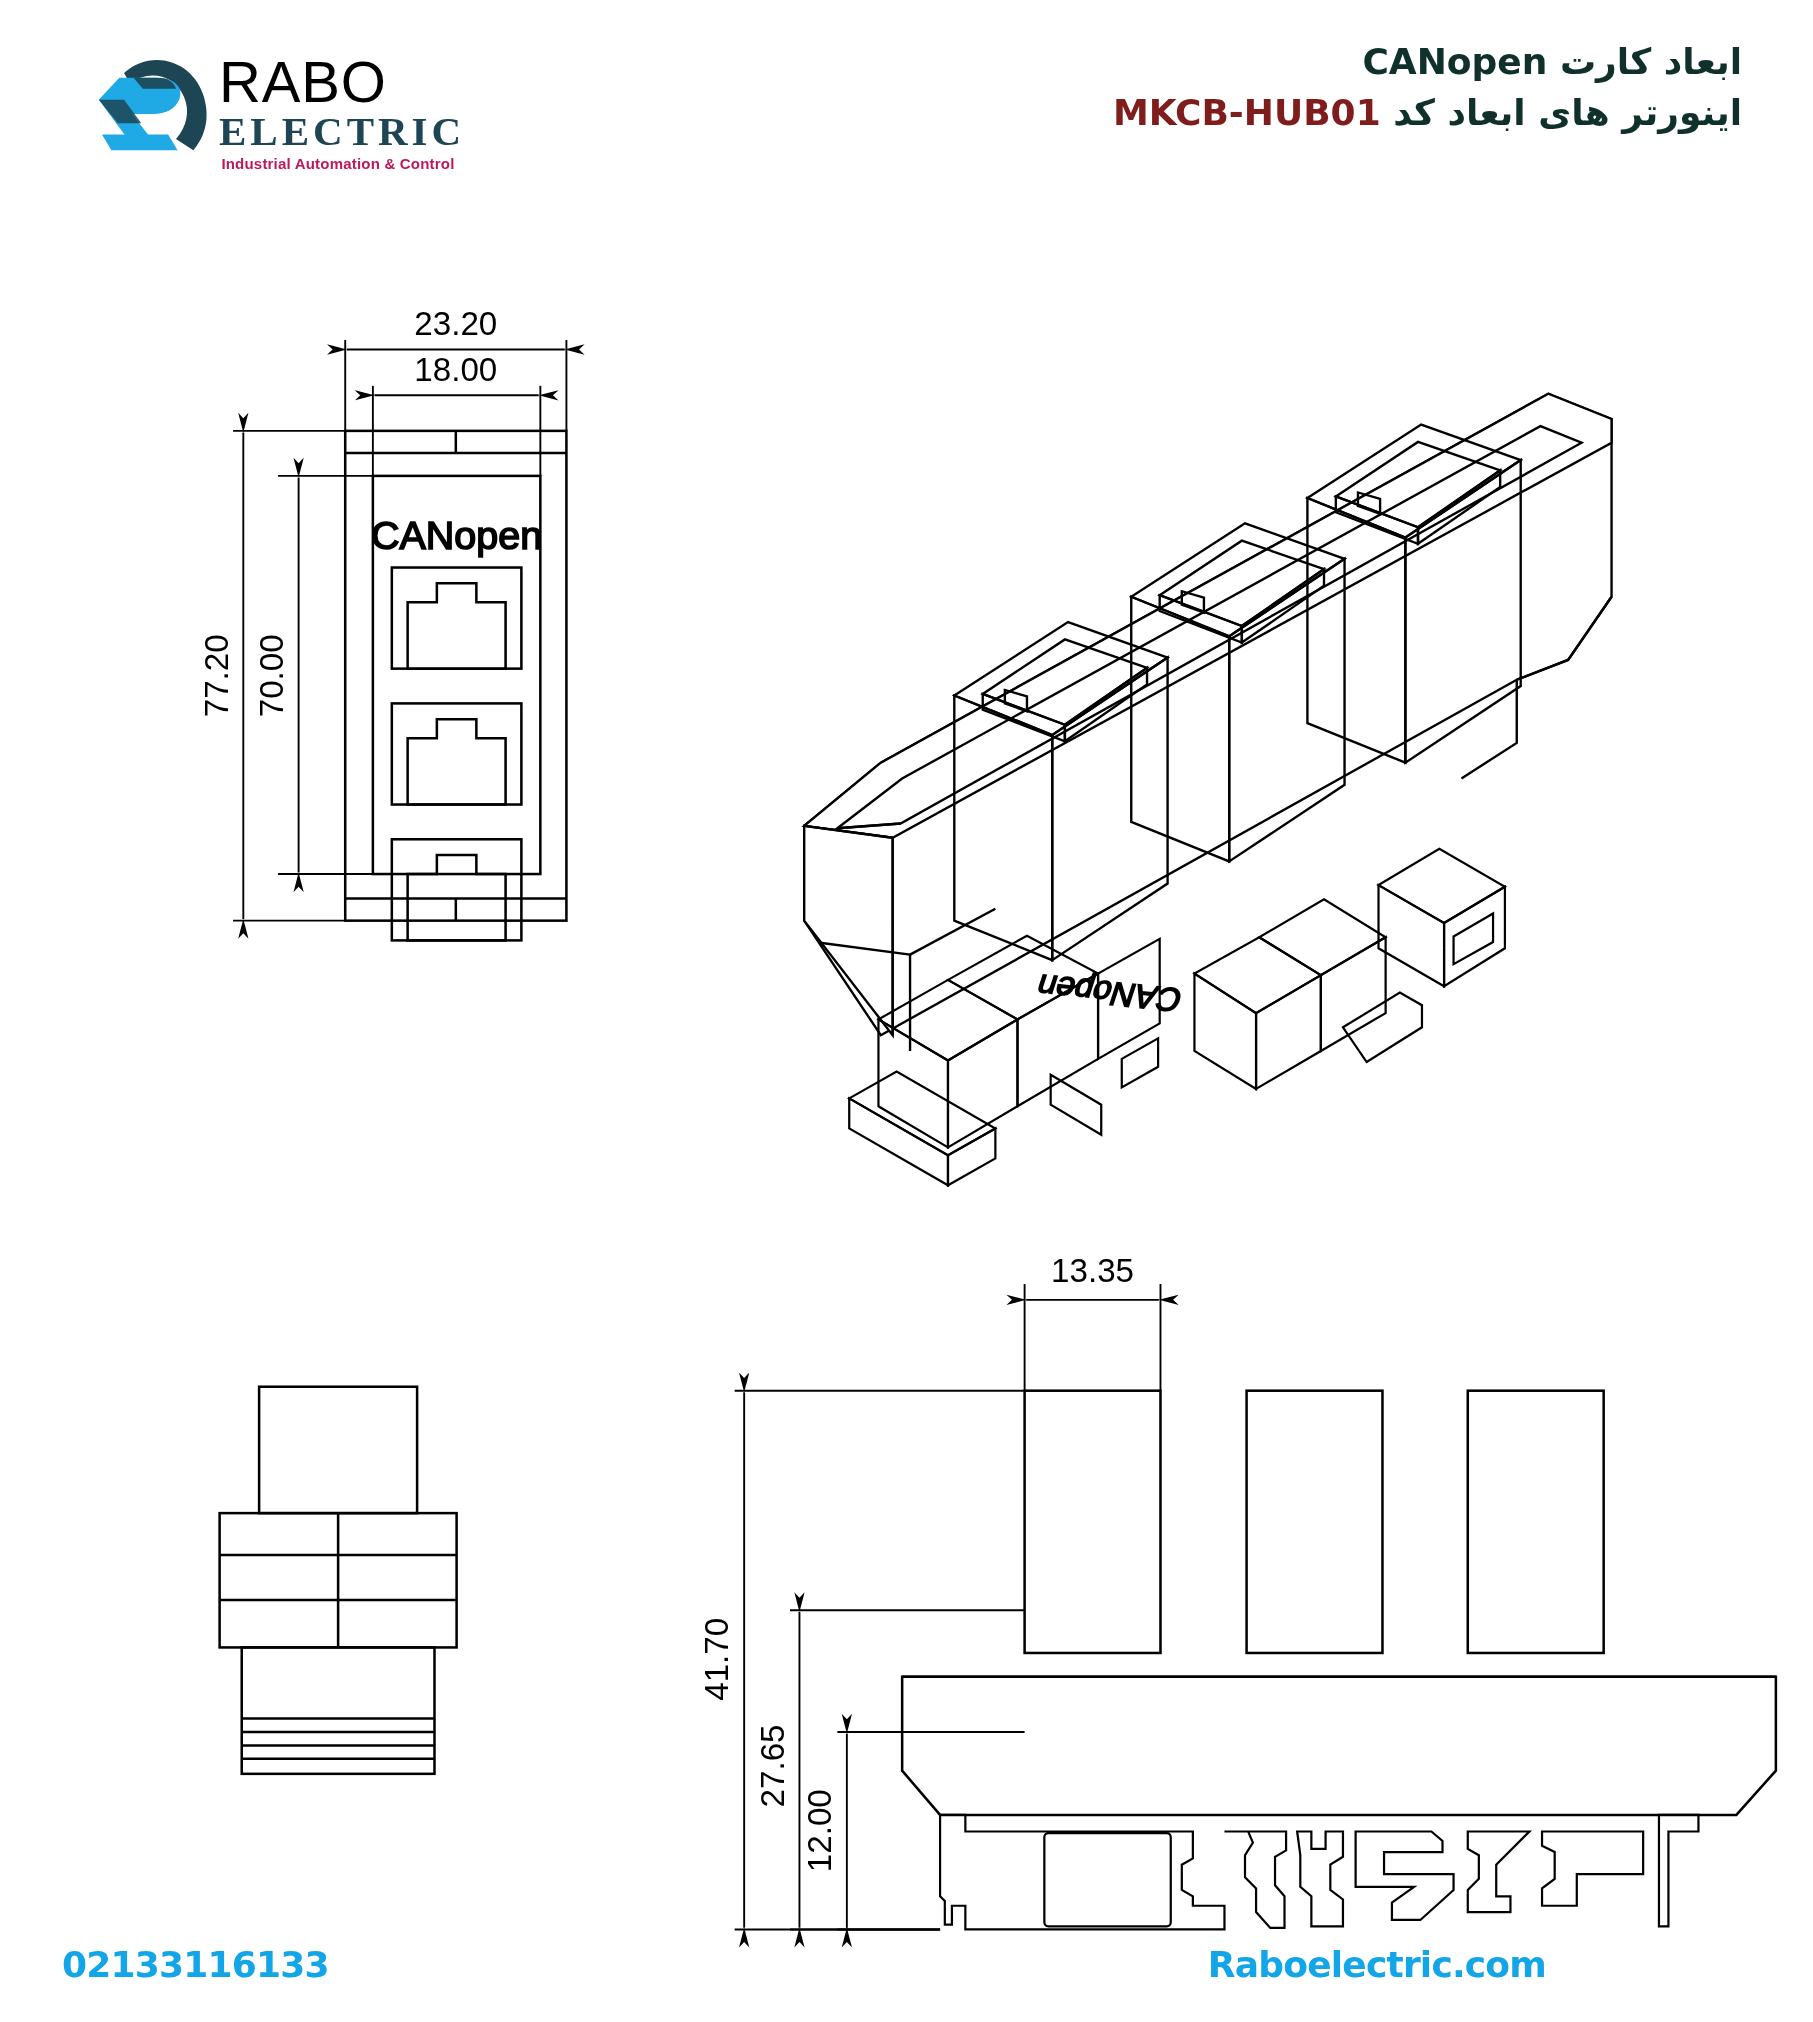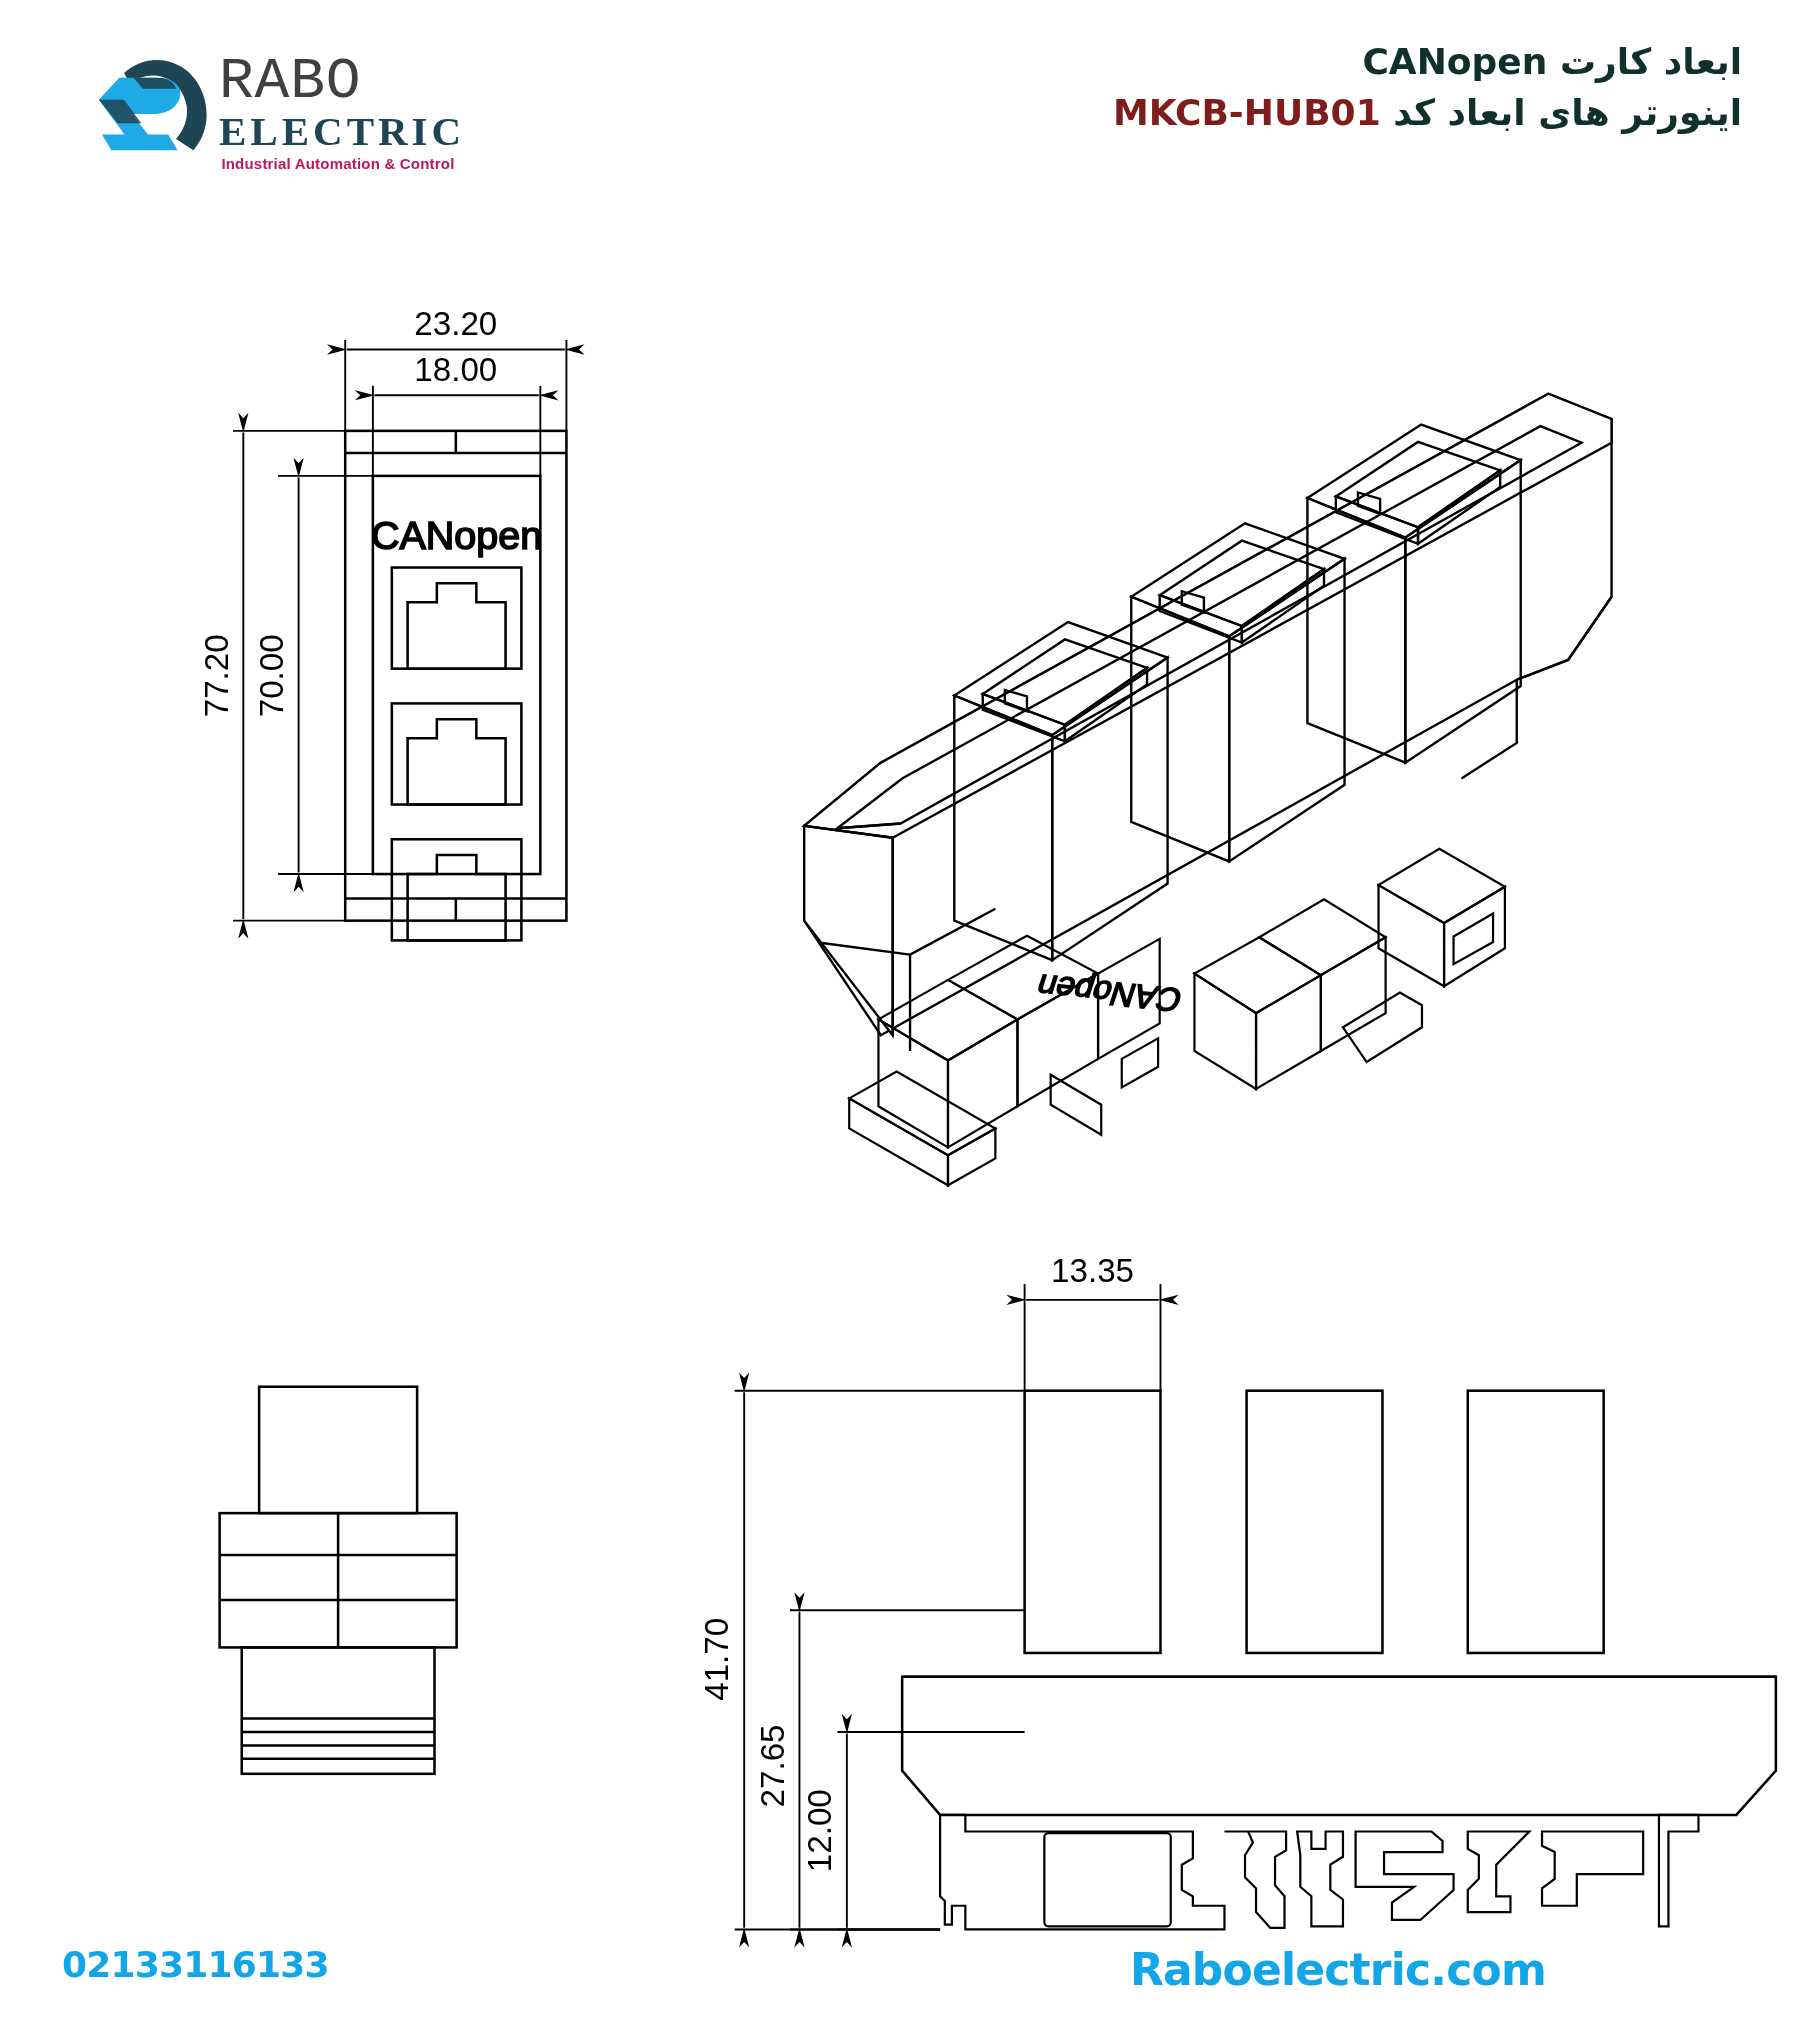--- a/index.html
+++ b/index.html
@@ -29,24 +29,24 @@
     position: absolute;
     left: 0; top: 0;
     width: 150px; height: 126px;
   }
   #logo-text {
     position: absolute;
     left: 144px; top: 22px;
     width: 300px;
   }
   .logo-rabo {
-    font-family: Liberation Mono, monospace;
+    font-family: Liberation Sans, sans-serif;
     font-size: 58px;
     letter-spacing: 0.8px;
-    color: #404040;
+    color: #000000;
     line-height: 0.95;
     font-weight: 400;
   }
   .logo-electric {
     font-family: "Liberation Serif", serif;
     font-size: 41px;
     letter-spacing: 4px;
     color: #1d4554;
     line-height: 1.0;
     margin-top: 1.6px;
@@ -107,21 +107,21 @@
     font-family: "DejaVu Sans", sans-serif;
     font-size: 36px;
     font-weight: bold;
     color: #12a5e8;
     letter-spacing: -0.8px;
   }
   #footer-site {
     position: absolute;
     right: 62px; top: 24px;
     font-family: "DejaVu Sans", sans-serif;
-    font-size: 44px;
+    font-size: 36px;
     font-weight: bold;
     color: #12a5e8;
     letter-spacing: -0.8px;
     margin-left: 20px;
   }
 
   .dimtext {
     font-family: "Liberation Sans", sans-serif;
     fill: #000;
   }

